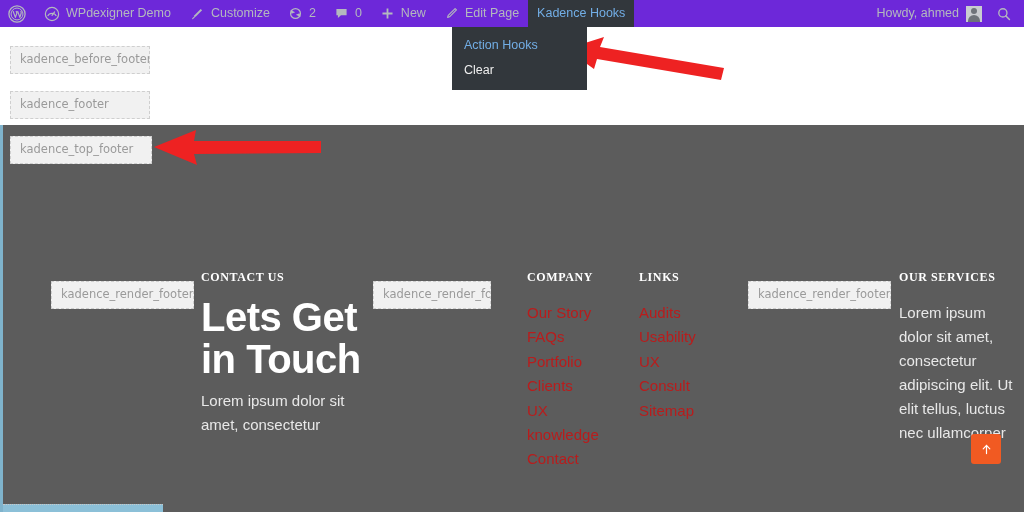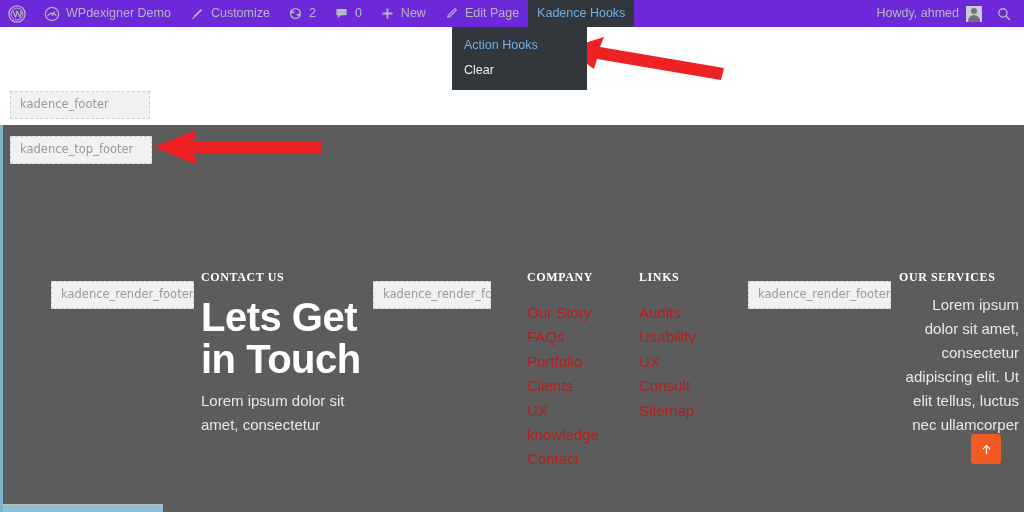--- a/index.html
+++ b/index.html
@@ -102,21 +102,21 @@
   }
   .linklist { list-style: none; margin-top: 16px; }
   .linklist li { color: #b91c1c; font-size: 15px; line-height: 24.4px; cursor: pointer; }
 
   .col { position: absolute; top: 270px; }
   #col-contact { left: 201px; width: 165px; }
   #col-company { left: 527px; width: 105px; }
   #col-links   { left: 639px; width: 100px; }
   #col-services{ left: 899px; width: 120px; }
   #col-contact .body-text { margin-top: 9px; }
-  #col-services .body-text { margin-top: 8px; text-align: right; }
+  #col-services .body-text { margin-top: 16px; }
 
   .scrolltop {
     position: absolute; left: 971px; top: 434px;
     width: 30px; height: 30px; background: #f15a22;
     border-radius: 3px; cursor: pointer;
     display:flex; align-items:center; justify-content:center;
     z-index: 30;
   }
 
   .arrow { position: absolute; z-index: 50; pointer-events: none; }
@@ -221,20 +221,21 @@
 
   <div class="ab-dropdown">
     <span class="dd-item hl">Action Hooks</span>
     <span class="dd-item">Clear</span>
   </div>
 
   <div class="whitezone"></div>
   <div class="footer-area"></div>
   <div class="leftedge"></div>
 
+  <div class="hook" style="left:10px;  top:46px;  width:140px;">kadence_before_footer</div>
   <div class="hook" style="left:10px;  top:91px;  width:140px;">kadence_footer</div>
   <div class="hook" style="left:10px;  top:136px; width:142px;">kadence_top_footer</div>
   <div class="hook" style="left:51px;  top:281px; width:143px;">kadence_render_footer.</div>
   <div class="hook" style="left:373px; top:281px; width:118px;">kadence_render_foo</div>
   <div class="hook" style="left:748px; top:281px; width:143px;">kadence_render_footer.</div>
 
   <div class="col" id="col-contact">
     <div class="col-title">CONTACT US</div>
     <div class="bigtitle">Lets Get in Touch</div>
     <div class="body-text">Lorem ipsum dolor sit amet, consectetur</div>

